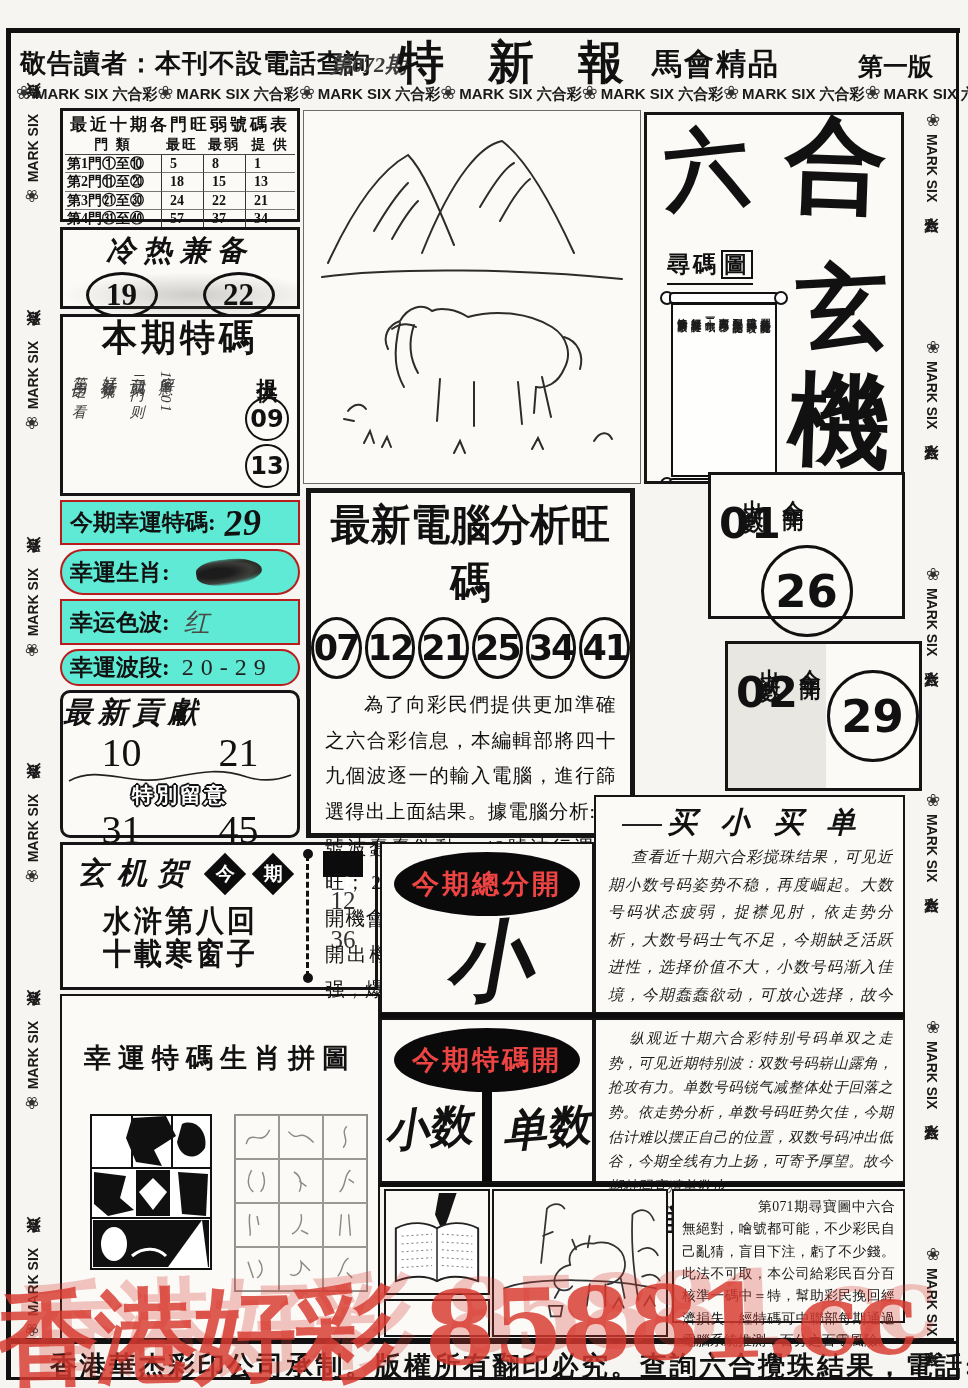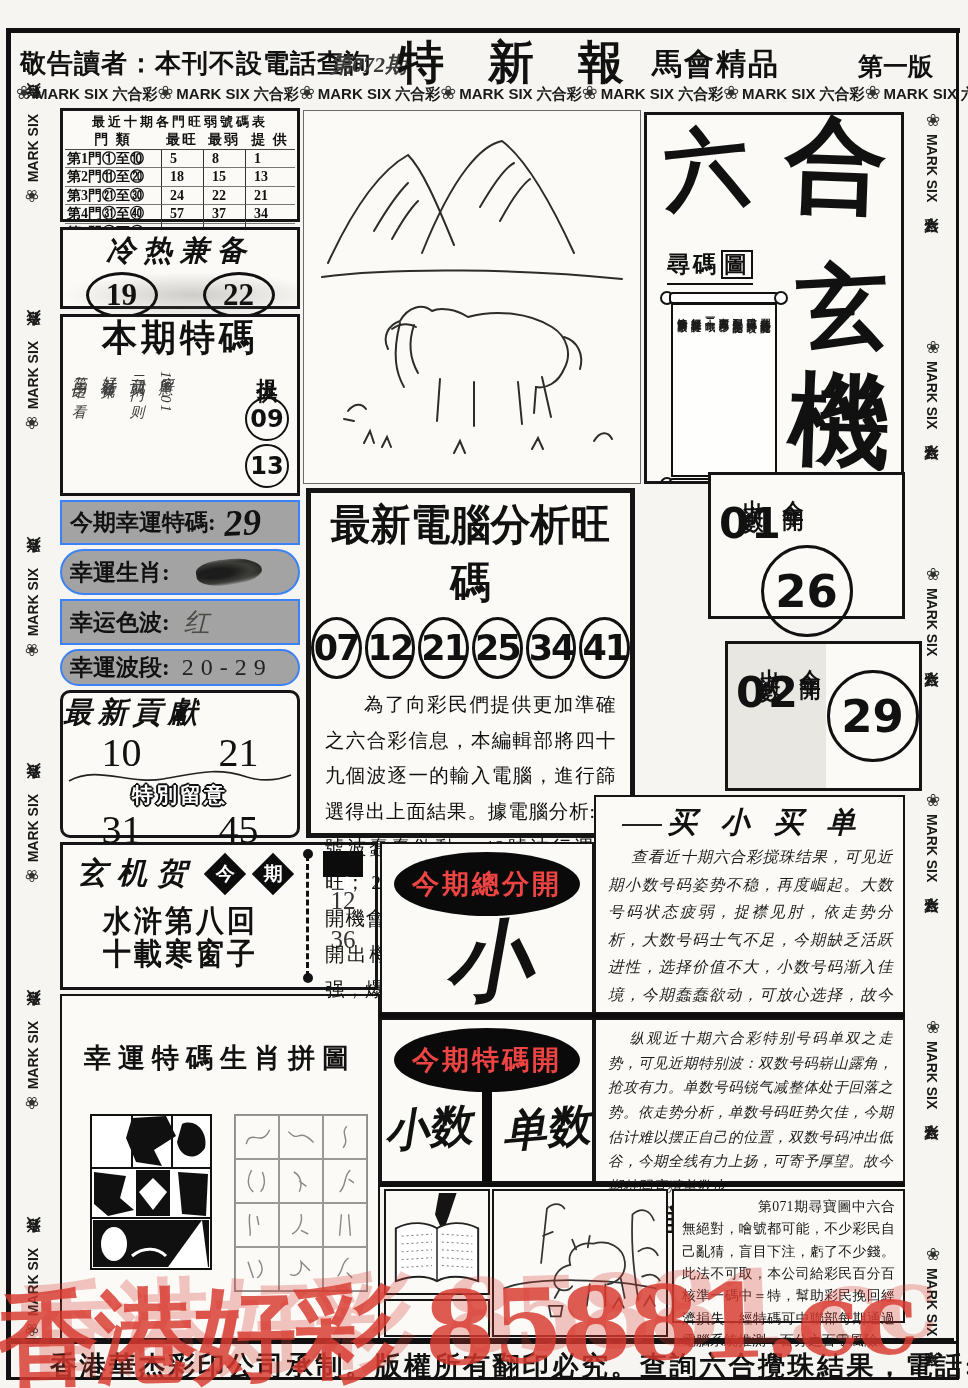--- a/index.html
+++ b/index.html
@@ -23,21 +23,21 @@
   .b-unit .fl{font-size:19px;margin-right:3px;color:#333;}
   
   .strip{top:110px;width:44px;height:1230px;display:flex;flex-direction:column;justify-content:space-between;align-items:center;}
   .strip-l{left:11px;} .strip-r{left:910px;}
   .s-unit{writing-mode:vertical-rl;font-family:"Liberation Sans","DejaVu Sans",sans-serif;
           font-size:14px;font-weight:bold;white-space:nowrap;color:#1a1a1a;}
   .strip-l .s-unit{transform:rotate(180deg);}
   .s-unit .fl{font-size:17px;color:#333;}
   
   .htable{left:60px;top:108px;width:240px;height:114px;border-width:3px;}
-  .ht-title{text-align:center;font-size:13px;font-weight:bold;letter-spacing:3px;margin-top:2px;}
+  .ht-title{text-align:center;font-size:17px;font-weight:bold;letter-spacing:3px;margin-top:2px;}
   .ht-grid{display:grid;grid-template-columns:96px 42px 42px 50px;font-size:14px;font-weight:bold;line-height:17.5px;padding:0 2px;}
   .ht-grid .hd{text-align:center;letter-spacing:2px;border-bottom:1px solid #444;}
   .ht-grid .gate{padding-left:2px;border-bottom:1px solid #777;}
   .ht-grid .num{text-align:left;padding-left:8px;border-left:1.5px solid #333;border-bottom:1px solid #777;}
   .ht-grid .lastrow{border-bottom:none;}
   
   .coldhot{left:60px;top:227px;width:240px;height:82px;border-width:3px;}
   .ch-title{text-align:center;font-size:29px;font-weight:bold;font-style:italic;letter-spacing:8px;margin-top:1px;}
   .ch-nums{display:flex;justify-content:space-around;align-items:center;margin-top:1px;
            background:radial-gradient(ellipse at 55% 50%,rgba(120,120,115,.35),rgba(120,120,115,0) 70%);}
@@ -47,22 +47,22 @@
   .spcode{left:60px;top:314px;width:240px;height:182px;border-width:3px;}
   .sp-title{text-align:center;font-size:35px;font-weight:900;letter-spacing:4px;line-height:42px;transform:scaleY(1.05);}
   .sp-body{display:flex;flex-direction:row-reverse;justify-content:space-between;padding:2px 8px 0 6px;}
   .sp-right{display:flex;flex-direction:column;align-items:center;gap:3px;}
   .sp-provide{writing-mode:vertical-rl;font-size:21px;font-weight:bold;letter-spacing:4px;}
   .sp-circle{display:inline-block;border:2px solid #111;border-radius:50%;width:40px;height:40px;
              font-size:24px;font-weight:bold;text-align:center;line-height:40px;font-family:"DejaVu Sans",sans-serif;}
   .sp-notes{display:flex;flex-direction:row-reverse;gap:10px;padding-top:4px;}
   .sp-note{writing-mode:vertical-rl;font-size:14.5px;height:128px;color:#3b3b3b;font-style:italic;letter-spacing:2px;}
   
-  .lrow{position:absolute;left:60px;width:240px;box-sizing:border-box;border:2px solid #3b82f6;
-        background:#a3a3a3;display:flex;align-items:center;padding:0 8px;white-space:nowrap;}
+  .lrow{position:absolute;left:60px;width:240px;box-sizing:border-box;border:2px solid #b91c1c;
+        background:#5eead4;display:flex;align-items:center;padding:0 8px;white-space:nowrap;}
   .lr1{top:500px;height:45px;}
   .lr2{top:549px;height:46px;border-radius:23px;}
   .lr3{top:599px;height:46px;}
   .lr4{top:649px;height:37px;border-radius:19px;}
   .l-label{font-size:23px;font-weight:bold;}
   .l-hand{font-size:37px;font-weight:bold;font-style:italic;margin-left:8px;transform:rotate(-3deg);}
   .l-red{font-size:26px;font-style:italic;color:#4a4a47;margin-left:14px;}
   .l-band{font-size:24px;letter-spacing:7px;margin-left:12px;color:#222;}
   .blob{display:inline-block;width:66px;height:26px;margin-left:26px;
         background:radial-gradient(ellipse at 30% 50%,#1c1c1c 25%,#3d3d3a 55%,rgba(60,60,55,0) 75%),

